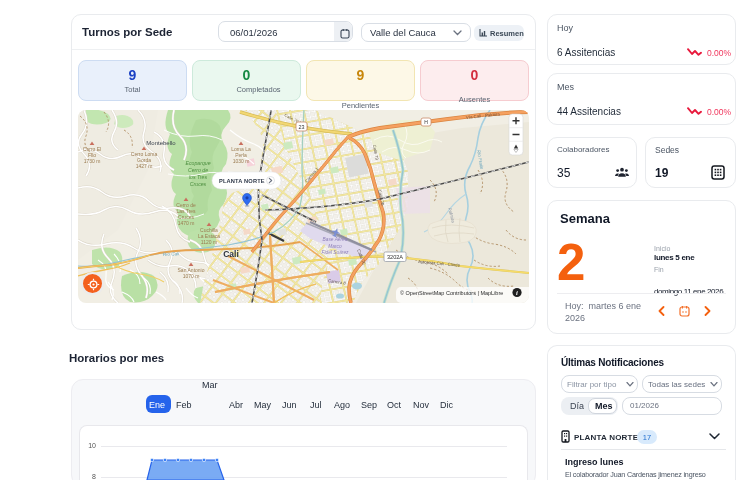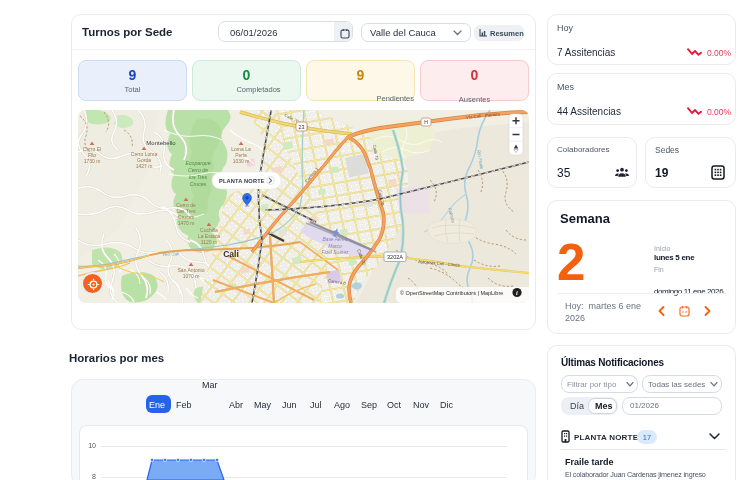--- a/index.html
+++ b/index.html
@@ -42,21 +42,21 @@
 <div class="abs" style="left:78px;top:60px;width:109px;height:41px;background:#e9f0fb;border:1px solid #cddcf2;border-radius:8px;box-sizing:border-box;text-align:center;">
   <div style="margin-top:6px;font-size:14px;font-weight:bold;color:#1a41c4;">9</div>
   <div style="margin-top:2px;font-size:7.5px;color:#5a6472;">Total</div>
 </div>
 <div class="abs" style="left:192px;top:60px;width:109px;height:41px;background:#eaf8ef;border:1px solid #cdeadb;border-radius:8px;box-sizing:border-box;text-align:center;">
   <div style="margin-top:6px;font-size:14px;font-weight:bold;color:#178a44;">0</div>
   <div style="margin-top:2px;font-size:7.5px;color:#5a6472;padding-left:24px;">Completados</div>
 </div>
 <div class="abs" style="left:306px;top:60px;width:109px;height:41px;background:#fdf8e7;border:1px solid #f2e5b2;border-radius:8px;box-sizing:border-box;text-align:center;">
   <div style="margin-top:6px;font-size:14px;font-weight:bold;color:#c8860a;">9</div>
-  <div style="margin-top:11px;font-size:7.5px;color:#5a6472;text-align:right;">Pendientes</div>
+  <div style="margin-top:18px;font-size:7.5px;color:#5a6472;">Pendientes</div>
 </div>
 <div class="abs" style="left:420px;top:60px;width:109px;height:41px;background:#fdedee;border:1px solid #f6ccd0;border-radius:8px;box-sizing:border-box;text-align:center;">
   <div style="margin-top:6px;font-size:14px;font-weight:bold;color:#d32f3f;">0</div>
   <div style="margin-top:12px;font-size:7.5px;color:#5a6472;">Ausentes</div>
 </div>
 
 <div class="abs" style="left:78px;top:110px;width:451px;height:193px;border-radius:8px;overflow:hidden;">
 <svg width="451" height="193" viewBox="0 0 451 193" xmlns="http://www.w3.org/2000/svg" style="display:block">
 <defs>
 <clipPath id="city">
@@ -1220,21 +1220,21 @@
       <circle cx="64" cy="5" r="1.7"></circle>
       <circle cx="77" cy="5" r="1.7"></circle>
       <circle cx="90" cy="5" r="1.7"></circle>
       <circle cx="103" cy="5" r="1.7"></circle>
       <circle cx="116" cy="5" r="1.7"></circle>
   </g>
 </svg>
 
 <div class="card" style="left:547px;top:14px;width:189px;height:51px;"></div>
 <div class="abs" style="left:557px;top:23px;font-size:9px;color:#4b5563;">Hoy</div>
-<div class="abs" style="left:557px;top:47px;font-size:10px;font-weight:500;color:#1f2937;">7 Assitencias</div>
+<div class="abs" style="left:557px;top:47px;font-size:10px;font-weight:500;color:#1f2937;">6 Assitencias</div>
 <svg class="abs" style="left:687px;top:48px;" width="15" height="9" viewBox="0 0 15 9">
     <polyline points="1,1.2 5,6 8,3 11.5,6.8 14,4.8" fill="none" stroke="#e8193c" stroke-width="1.9" stroke-linecap="round" stroke-linejoin="round"></polyline>
   </svg>
 <div class="abs" style="left:707px;top:48px;font-size:8.5px;color:#f0365c;">0.00%</div>
 
 <div class="card" style="left:547px;top:73px;width:189px;height:52px;"></div>
 <div class="abs" style="left:557px;top:82px;font-size:9px;color:#4b5563;">Mes</div>
 <div class="abs" style="left:557px;top:106px;font-size:10px;font-weight:500;color:#1f2937;">44 Assitencias</div>
 <svg class="abs" style="left:687px;top:107px;" width="15" height="9" viewBox="0 0 15 9">
     <polyline points="1,1.2 5,6 8,3 11.5,6.8 14,4.8" fill="none" stroke="#e8193c" stroke-width="1.9" stroke-linecap="round" stroke-linejoin="round"></polyline>
@@ -1323,14 +1323,14 @@
     <rect x="3" y="5.5" width="1.2" height="1.2" fill="#14181f"></rect>
     <rect x="5" y="5.5" width="1.2" height="1.2" fill="#14181f"></rect>
     <rect x="3.6" y="9" width="1.8" height="3" fill="#14181f"></rect>
   </svg>
 <div class="abs" style="left:574px;top:433px;font-size:8px;font-weight:bold;color:#1f2733;letter-spacing:0.2px;">PLANTA NORTE</div>
 <div class="abs" style="left:637px;top:430px;width:20px;height:14px;background:#d8eafc;border-radius:7px;display:flex;align-items:center;justify-content:center;font-size:7.5px;color:#2471cf;">17</div>
 <svg class="abs" style="left:709px;top:433px;" width="11" height="7" viewBox="0 0 11 7">
     <polyline points="1,1 5.5,5.5 10,1" fill="none" stroke="#1f2733" stroke-width="1.5" stroke-linecap="round" stroke-linejoin="round"></polyline>
   </svg>
 <div class="abs" style="left:561px;top:449px;width:165px;height:1px;background:#e5e7ea;"></div>
-<div class="abs" style="left:565px;top:457px;font-size:9px;font-weight:bold;color:#111827;">Fraile tarde</div>
+<div class="abs" style="left:565px;top:457px;font-size:9px;font-weight:bold;color:#111827;">Ingreso lunes</div>
 <div class="abs" style="left:565px;top:470px;font-size:7.2px;color:#4b5563;white-space:nowrap;letter-spacing:-0.2px;">El colaborador Juan Cardenas jimenez ingreso</div>
 
 </body></html>

